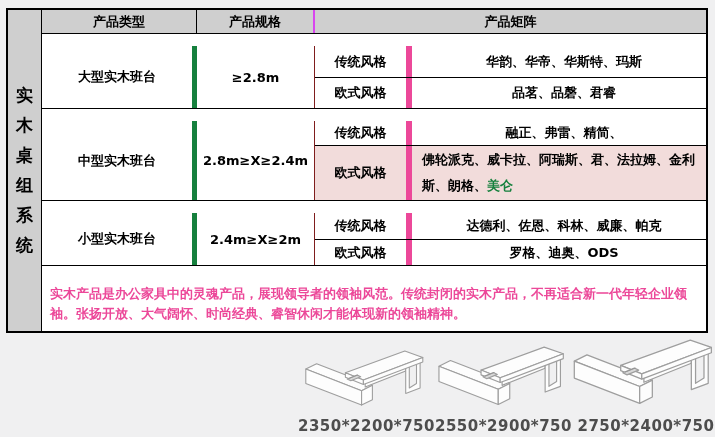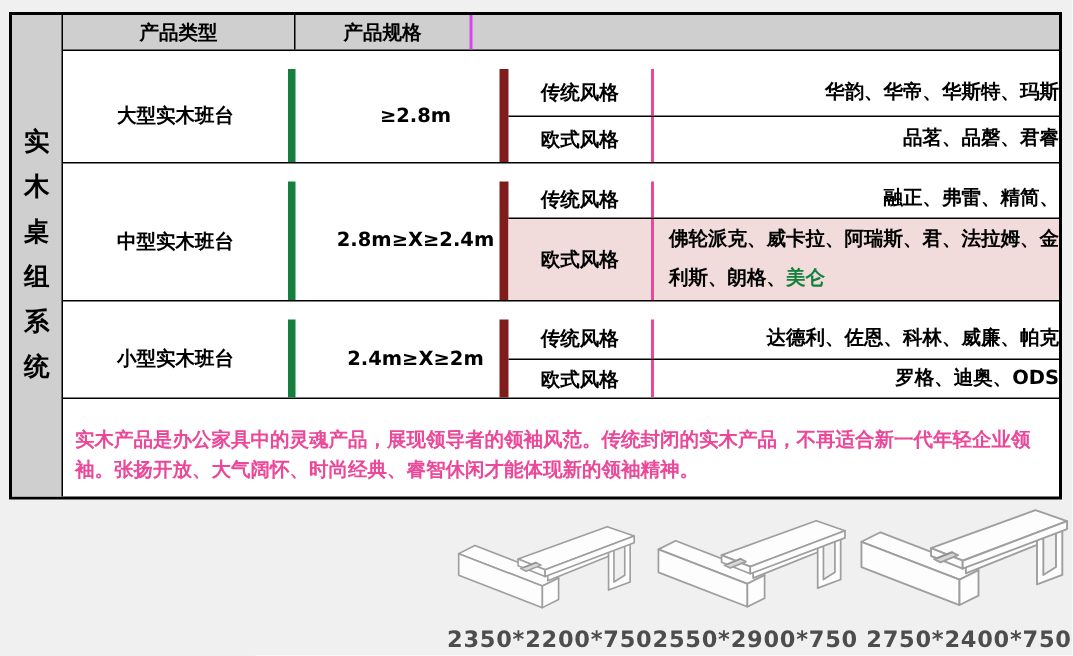--- a/index.html
+++ b/index.html
@@ -25,27 +25,27 @@
   .main-col { flex:1; display:flex; flex-direction:column;gap:12px; }
 
   .hdr-row { display:flex; height:24px; background:#cfcfcf; border-bottom:1px solid #000; }
   .cell { display:flex; align-items:center; justify-content:center; font-size:13px; font-weight:bold; color:#000; }
   .h-type { width:155px; border-right:1px solid #000; }
   .h-spec { width:118px; border-right:2px solid #d946ef; }
   .h-matrix { flex:1; }
 
   .prod-row { display:flex; border-bottom:1px solid #000; }
   .c-type { width:155px; border-right:5px solid #15803d; }
-  .c-spec { width:118px; border-right:6px solid #7f1d1d;margin-left:24px; }
+  .c-spec { width:118px; border-right:1px solid #7f1d1d; }
   .sub { flex:1; display:flex; flex-direction:column; }
   .sub-row { display:flex; }
   .sub-row + .sub-row { border-top:1px solid #000; }
-  .c-style { width:97px; border-right:2px solid #ec4899; }
+  .c-style { width:97px; border-right:6px solid #ec4899; }
   .c-names {
-    flex:1; display:flex; align-items:center; justify-content:flex-end;
+    flex:1; display:flex; align-items:center; justify-content:center;
     padding-left:10px; font-size:13px; font-weight:bold; line-height:26px;
   }
   .c-names .names-text { display:inline; }
   .h31 { height:31px; } .h24 { height:24px; } .h55 { height:55px; } .h26 { height:26px; }
   .highlight { background:#f2dcdb; }
   .red-name { color:#15803d; }
 
   .note-row {
     padding:6px 8px 7px 8px; font-size:13px; font-weight:bold; line-height:20px; color:#ec4899;
   }
@@ -96,20 +96,21 @@
     <span>组</span>
     <span>系</span>
     <span>统</span>
   </div>
 
   <div class="main-col">
 
     <div class="hdr-row">
       <div class="cell h-type">产品类型</div>
       <div class="cell h-spec">产品规格</div>
+      <div class="cell h-matrix">产品矩阵</div>
     </div>
 
     <div class="prod-row">
       <div class="cell c-type">大型实木班台</div>
       <div class="cell c-spec">≥2.8m</div>
       <div class="sub">
         <div class="sub-row h31">
           <div class="cell c-style">传统风格</div>
           <div class="c-names">
               <span class="names-text">华韵、华帝、华斯特、玛斯</span>

